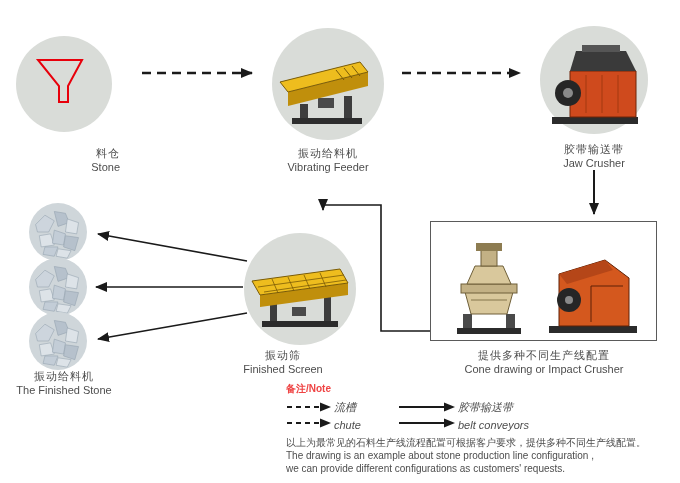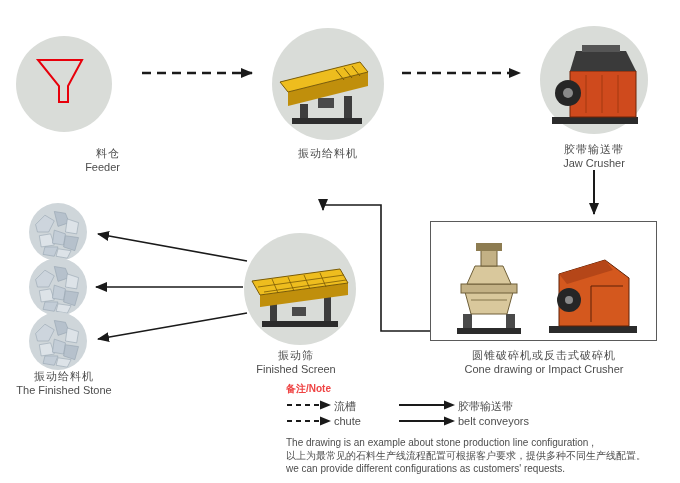--- a/index.html
+++ b/index.html
@@ -7,21 +7,21 @@
   body { font-family:"Liberation Sans", sans-serif; }
   .canvas { position:relative; width:680px; height:483px; background:#fff; overflow:hidden; }
   .overlay { position:absolute; left:0; top:0; width:680px; height:483px; pointer-events:none; }
   .circle { position:absolute; border-radius:50%; background:#d9dcd8; display:flex; align-items:center; justify-content:center; }
   .node-label { position:absolute; text-align:center; color:#4d4d4d; font-size:11px; line-height:14px; }
   .node-label .zh { letter-spacing:1px; }
   .crusher-box { position:absolute; left:430px; top:221px; width:227px; height:120px; border:1px solid #5a5a5a; background:#fff;
                  display:flex; align-items:flex-end; justify-content:center; gap:10px; padding-bottom:4px; }
   .legend { position:absolute; left:286px; top:382px; width:394px; color:#4d4d4d; }
   .legend-title { color:#ef4444; font-weight:bold; font-size:10px; margin-bottom:3px; }
-  .legend-row { display:flex; align-items:flex-start; height:16px; font-size:11px; }
+  .legend-row { display:flex; align-items:flex-end; height:16px; font-size:11px;font-style:italic; }
   .legend-row .sym1 { width:48px; }
   .legend-row .t1 { width:64px; }
   .legend-row .sym2 { width:60px; }
   .footnote { margin-top:5px; font-size:10px; line-height:13px; color:#4d4d4d; }
 </style>
 </head>
 <body>
 
 <div class="canvas">
 
@@ -55,38 +55,39 @@
     <path d="M247,313 L98,339" stroke="#1a1a1a" stroke-width="1.6" fill="none" marker-end="url(#ah)"></path>
   </svg>
 
   <div class="circle" style="left:16px;top:36px;width:96px;height:96px;">
     <svg width="80" height="80" viewBox="0 0 80 80">
       <path d="M14,16 H58 L44,42 V58 H35 V42 Z" fill="none" stroke="#e8000b" stroke-width="2"></path>
     </svg>
   </div>
   <div class="node-label" style="left:0;top:146px;width:120px;text-align:right;">
     <div class="zh">料仓</div>
-    <div class="en">Feeder</div>
+    <div class="en">Stone</div>
   </div>
 
   <div class="circle" style="left:272px;top:28px;width:112px;height:112px;">
     <svg width="100" height="88" viewBox="0 0 100 88">
       <rect x="14" y="78" width="70" height="6" fill="#2d2d2d"></rect>
       <rect x="22" y="64" width="8" height="14" fill="#3d3d3d"></rect>
       <rect x="66" y="56" width="8" height="22" fill="#3d3d3d"></rect>
       <rect x="40" y="58" width="16" height="10" fill="#4a4a4a"></rect>
       <polygon points="10,52 90,32 90,46 10,66" fill="#c08f0c"></polygon>
       <polygon points="10,52 90,32 82,22 2,42" fill="#eebd1e" stroke="#7a5b06" stroke-width="1"></polygon>
       <line x1="58" y1="30" x2="66" y2="40" stroke="#7a5b06"></line>
       <line x1="66" y1="28" x2="74" y2="38" stroke="#7a5b06"></line>
       <line x1="74" y1="26" x2="82" y2="36" stroke="#7a5b06"></line>
     </svg>
   </div>
   <div class="node-label" style="left:258px;top:146px;width:140px;">
     <div class="zh">振动给料机</div>
+    <div class="en">Vibrating Feeder</div>
   </div>
 
   <div class="circle" style="left:540px;top:26px;width:108px;height:108px;">
     <svg width="96" height="90" viewBox="0 0 96 90">
       <rect x="6" y="82" width="86" height="7" fill="#2b2b2b"></rect>
       <polygon points="24,36 90,36 90,82 24,82" fill="#cf4a1d" stroke="#6e2408" stroke-width="1"></polygon>
       <polygon points="30,16 80,16 90,36 24,36" fill="#3a3a3a"></polygon>
       <rect x="36" y="10" width="38" height="7" fill="#555555"></rect>
       <line x1="40" y1="40" x2="40" y2="78" stroke="#a33811"></line>
       <line x1="56" y1="40" x2="56" y2="78" stroke="#a33811"></line>
@@ -109,21 +110,21 @@
       <polygon points="12,52 100,40 100,52 12,64" fill="#c08f0c"></polygon>
       <polygon points="12,52 100,40 92,26 4,38" fill="#eebd1e" stroke="#7a5b06" stroke-width="1"></polygon>
       <line x1="10" y1="44" x2="96" y2="32" stroke="#7a5b06" stroke-width="0.8"></line>
       <line x1="16" y1="49" x2="98" y2="37" stroke="#7a5b06" stroke-width="0.8"></line>
       <line x1="24" y1="36" x2="30" y2="50" stroke="#7a5b06" stroke-width="0.8"></line>
       <line x1="40" y1="34" x2="46" y2="48" stroke="#7a5b06" stroke-width="0.8"></line>
       <line x1="56" y1="32" x2="62" y2="46" stroke="#7a5b06" stroke-width="0.8"></line>
       <line x1="72" y1="30" x2="78" y2="44" stroke="#7a5b06" stroke-width="0.8"></line>
     </svg>
   </div>
-  <div class="node-label" style="left:236px;top:348px;width:120px;text-align:center;">
+  <div class="node-label" style="left:223px;top:348px;width:120px;text-align:center;">
     <div class="zh">振动筛</div>
     <div class="en">Finished Screen</div>
   </div>
 
   <div class="crusher-box">
     <svg width="88" height="108" viewBox="0 0 88 108">
       <rect x="12" y="100" width="64" height="6" fill="#2b2b2b"></rect>
       <rect x="18" y="86" width="9" height="14" fill="#4a4a4a"></rect>
       <rect x="61" y="86" width="9" height="14" fill="#4a4a4a"></rect>
       <polygon points="20,64 68,64 62,86 26,86" fill="#d9c89c" stroke="#6e5f38" stroke-width="1"></polygon>
@@ -137,21 +138,21 @@
       <rect x="6" y="94" width="88" height="7" fill="#2b2b2b"></rect>
       <polygon points="16,42 62,28 86,46 86,94 16,94" fill="#d4581e" stroke="#5f2106" stroke-width="1"></polygon>
       <polygon points="16,42 62,28 70,38 24,52" fill="#b54618"></polygon>
       <line x1="48" y1="54" x2="80" y2="54" stroke="#5f2106"></line>
       <line x1="48" y1="54" x2="48" y2="90" stroke="#5f2106"></line>
       <circle cx="26" cy="68" r="12" fill="#262626"></circle>
       <circle cx="26" cy="68" r="4" fill="#8a8a8a"></circle>
     </svg>
   </div>
   <div class="node-label" style="left:414px;top:348px;width:260px;">
-    <div class="zh">圆锥破碎机或反击式破碎机</div>
+    <div class="zh">提供多种不同生产线配置</div>
     <div class="en">Cone drawing or Impact Crusher</div>
   </div>
 
   <div class="circle" style="left:29px;top:203px;width:58px;height:58px;background:#cfd6da;">
     <svg width="56" height="56">
         <use href="#stone-pile"></use>
       </svg>
   </div>
   <div class="circle" style="left:29px;top:258px;width:58px;height:58px;background:#cfd6da;">
     <svg width="56" height="56">
@@ -196,19 +197,19 @@
       <span class="t1">chute</span>
       <span class="sym2">
         <svg width="58" height="12" viewBox="0 0 58 12">
           <line x1="1" y1="6" x2="46" y2="6" stroke="#1a1a1a" stroke-width="2"></line>
           <path d="M46,1.5 L57,6 L46,10.5 Z" fill="#1a1a1a"></path>
         </svg>
       </span>
       <span class="t2">belt conveyors</span>
     </div>
     <div class="footnote">
+      <div>以上为最常见的石料生产线流程配置可根据客户要求，提供多种不同生产线配置。</div>
       <div>The drawing is an example about stone production line configuration ,</div>
-      <div>以上为最常见的石料生产线流程配置可根据客户要求，提供多种不同生产线配置。</div>
       <div>we can provide different configurations as customers'  requests.</div>
     </div>
   </div>
 
 </div>
 
 </body></html>

